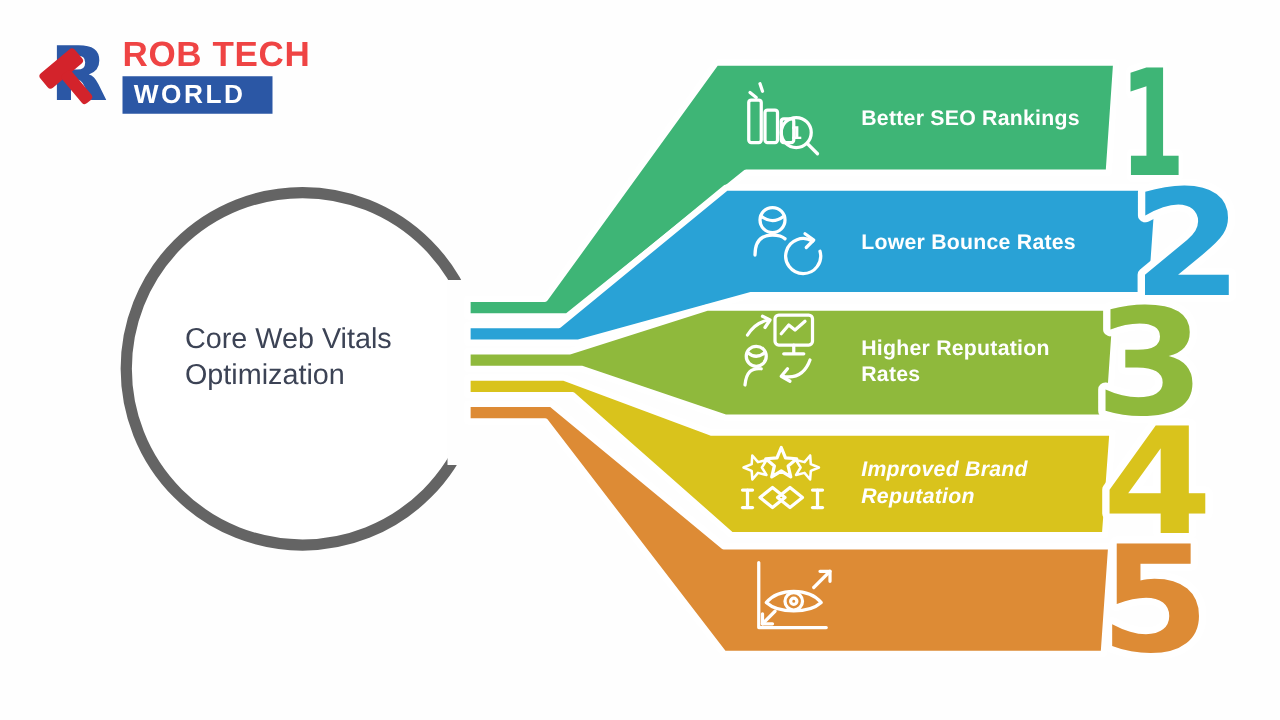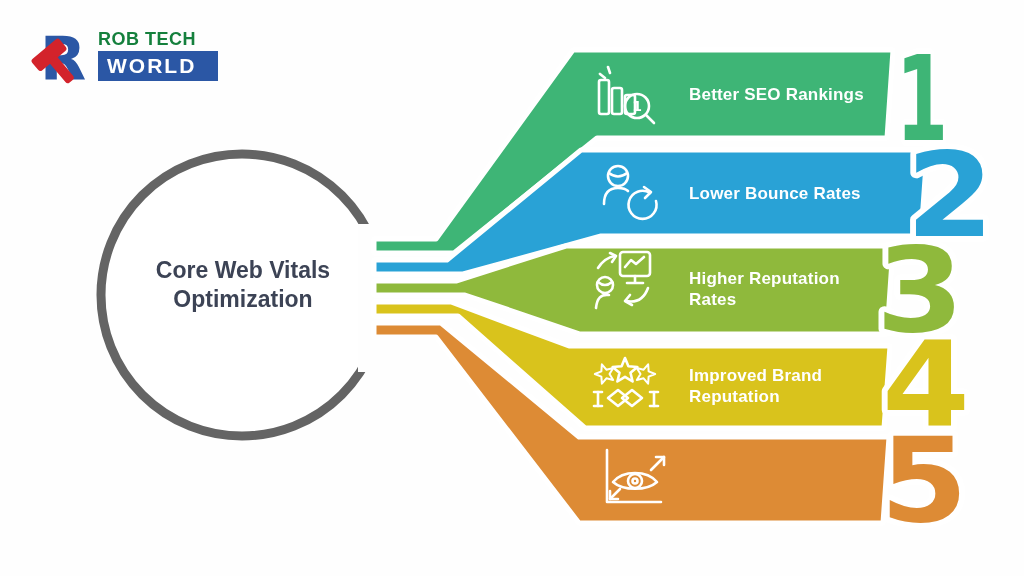--- a/index.html
+++ b/index.html
@@ -3,35 +3,35 @@
 <meta charset="utf-8">
 <style>
   html,body{margin:0;padding:0;background:#e9e9e9;}
   .stage{position:relative;width:1024px;height:576px;background:#fefefe;overflow:hidden;
          font-family:"Liberation Sans",sans-serif;}
   svg text{font-family:"DejaVu Sans",sans-serif;}
 
   
   .logo{position:absolute;left:26px;top:24px;display:flex;align-items:flex-start;gap:4px;}
   .logo-text{display:flex;flex-direction:column;margin-top:6px;}
-  .logo-top{color:#15803d;font-weight:bold;font-size:18px;letter-spacing:.5px;line-height:1;}
+  .logo-top{color:#ef4444;font-weight:bold;font-size:28px;letter-spacing:.5px;line-height:1;}
   .logo-bottom{margin-top:3px;background:#2b57a5;color:#fff;font-weight:bold;font-size:21px;
                letter-spacing:2px;line-height:1;padding:4px 22px 5px 9px;align-self:flex-start;}
 
   
-  .circle-title{position:absolute;left:148px;top:256px;width:190px;text-align:center;
-                color:#3c4355;font-weight:bold;font-size:23px;line-height:1.28;}
+  .circle-title{position:absolute;left:148px;top:256px;width:190px;text-align:left;
+                color:#3c4355;font-weight:normal;font-size:23px;line-height:1.28;}
 
   
   .label{position:absolute;color:#fff;font-weight:bold;font-size:17px;line-height:21px;
          letter-spacing:.2px;margin-left:17px;}
   .label-1{left:672px;top:84px;width:230px;}
   .label-2{left:672px;top:183px;width:230px;}
   .label-3{left:672px;top:268px;width:175px;}
-  .label-4{left:672px;top:365px;width:175px;}
+  .label-4{left:672px;top:365px;width:175px;font-style:italic;}
   .label-5{left:672px;top:470px;width:250px;}
 
   .icon-stroke{stroke:#fff;stroke-width:2.6;fill:none;stroke-linecap:round;stroke-linejoin:round;}
   .ribbon{stroke:#fff;stroke-width:5;stroke-linejoin:round;stroke-linecap:round;}
   .step-num{font-weight:bold;font-size:118px;paint-order:stroke;stroke:#fff;stroke-width:11px;
             stroke-linejoin:round;text-anchor:middle;}
   .mini-num{font-size:14px;font-weight:bold;fill:#fff;text-anchor:middle;}
 </style>
 </head>
 <body>

